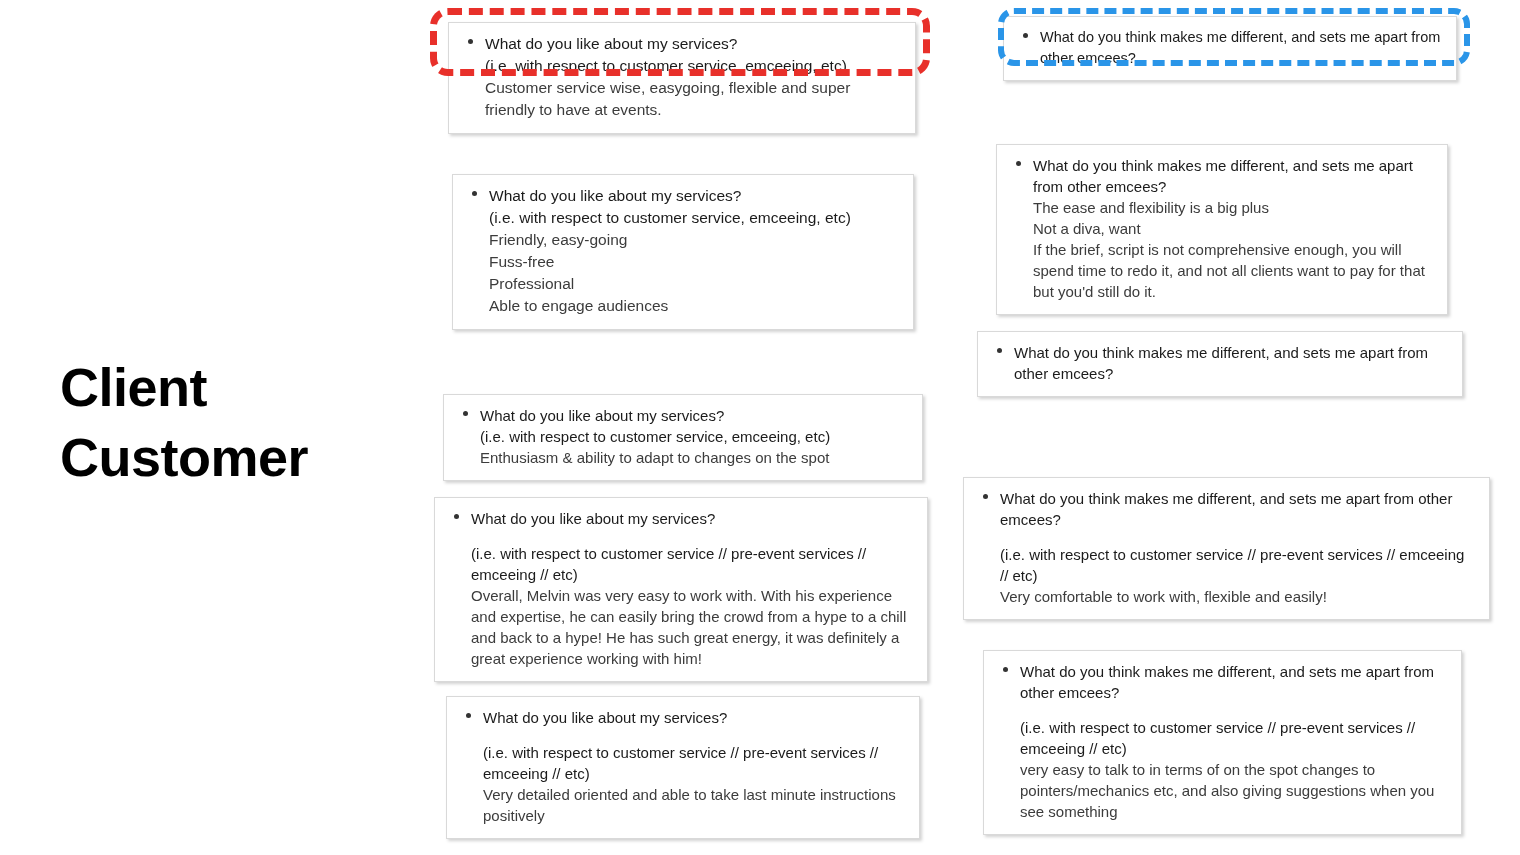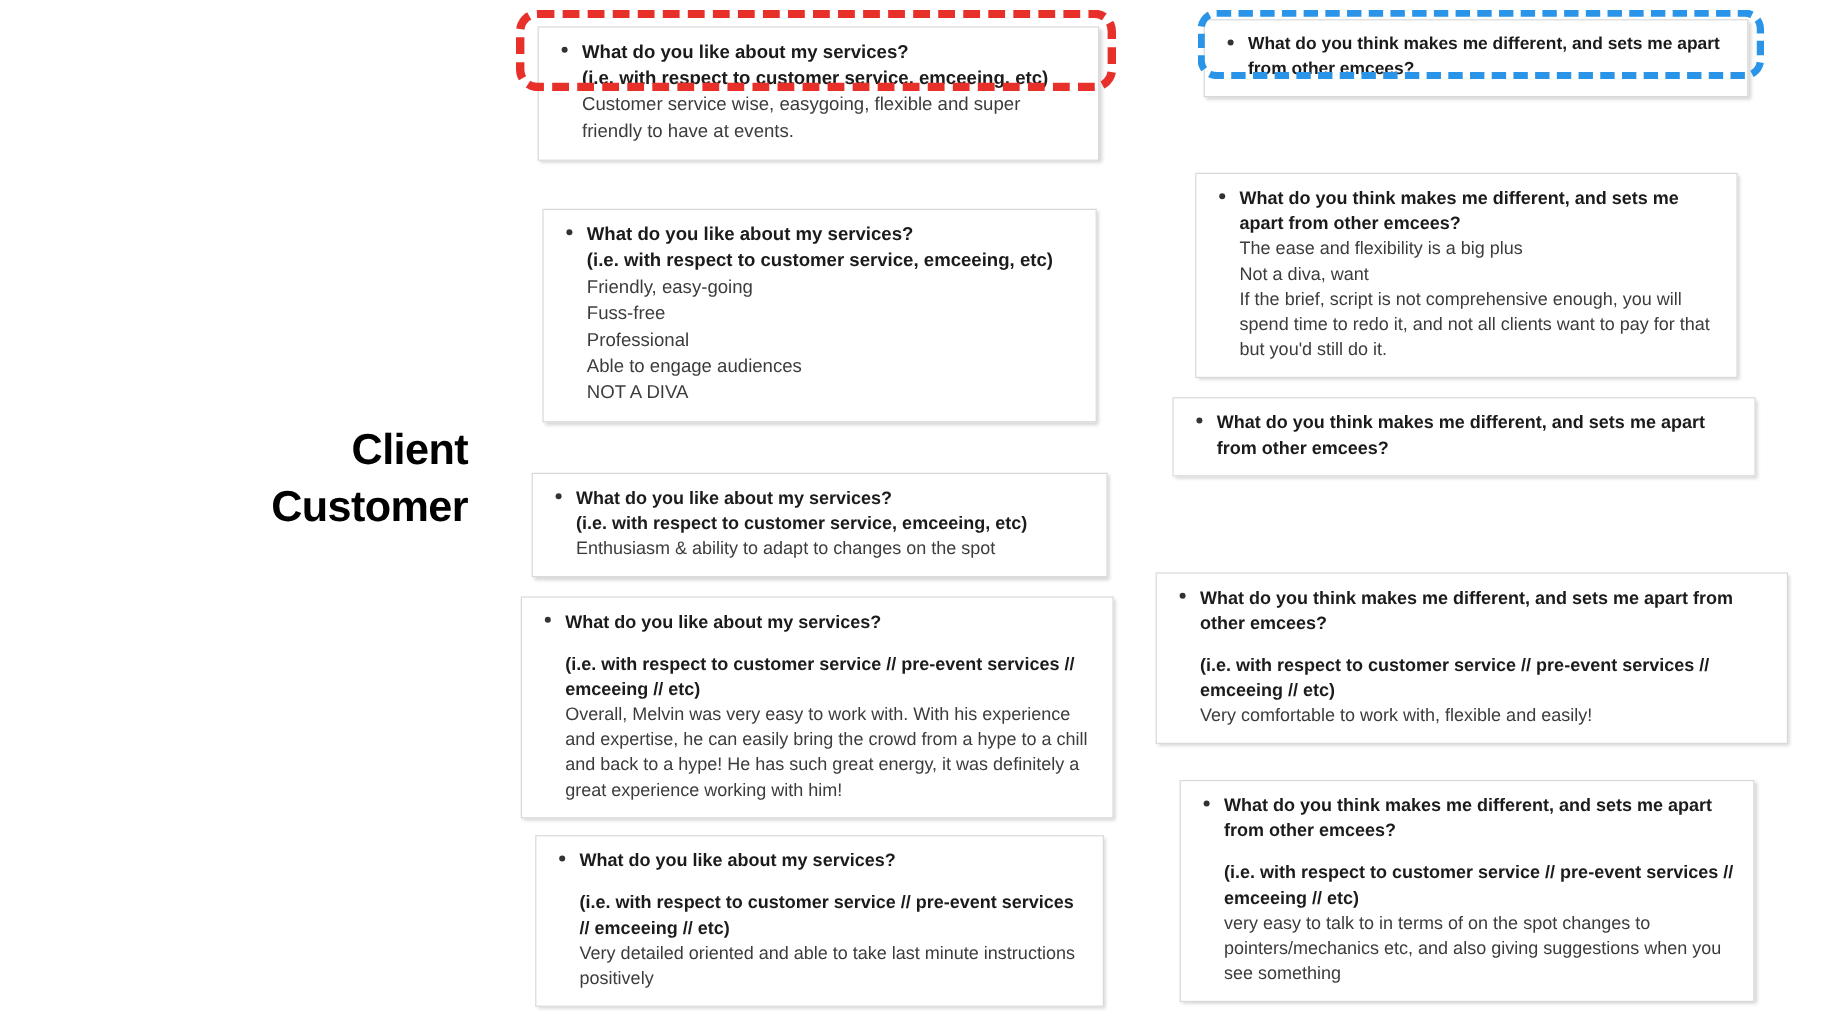--- a/index.html
+++ b/index.html
@@ -15,22 +15,22 @@
     font-family: "Liberation Sans", sans-serif;
     color: #1a1a1a;
   }
 
   
   #slide-title {
     position: absolute;
     left: 60px;
     top: 352px;
     width: 330px;
-    text-align: right;
-    font-size: 36px;
+    text-align: left;
+    font-size: 54px;
     font-weight: bold;
     line-height: 1.30;
     letter-spacing: -0.5px;
     color: #000000;
   }
   #slide-title .tline { display: block; }
 
   
   .card {
     position: absolute;
@@ -47,21 +47,21 @@
   .bullet {
     position: absolute;
     left: 5px;
     top: 0.38em;
     width: 5px;
     height: 5px;
     background: #333333;
     border-radius: 50%;
   }
   .q-line {
-    font-weight: bold;
+    font-weight: normal;
     color: #1b1b1b;
   }
   .a-line {
     font-weight: normal;
     color: #3c3c3c;
   }
   .spacer { height: 0.95em; }
 
   
   .fs15 { font-size: 15.5px; line-height: 1.42; }
@@ -124,21 +124,20 @@
 
 <div class="card fs15" id="card-l2">
   <div class="card-body">
     <span class="bullet"></span>
   <div class="q-line">What do you like about my services?</div>
       <div class="q-line">(i.e. with respect to customer service, emceeing, etc)</div>
       <div class="a-line">Friendly, easy-going</div>
       <div class="a-line">Fuss-free</div>
       <div class="a-line">Professional</div>
       <div class="a-line">Able to engage audiences</div>
-      <div class="a-line">NOT A DIVA</div>
     </div>
 </div>
 
 <div class="card fs145" id="card-l3">
   <div class="card-body">
     <span class="bullet"></span>
   <div class="q-line">What do you like about my services?</div>
       <div class="q-line">(i.e. with respect to customer service, emceeing, etc)</div>
       <div class="a-line">Enthusiasm &amp; ability to adapt to changes on the spot</div>
     </div>

